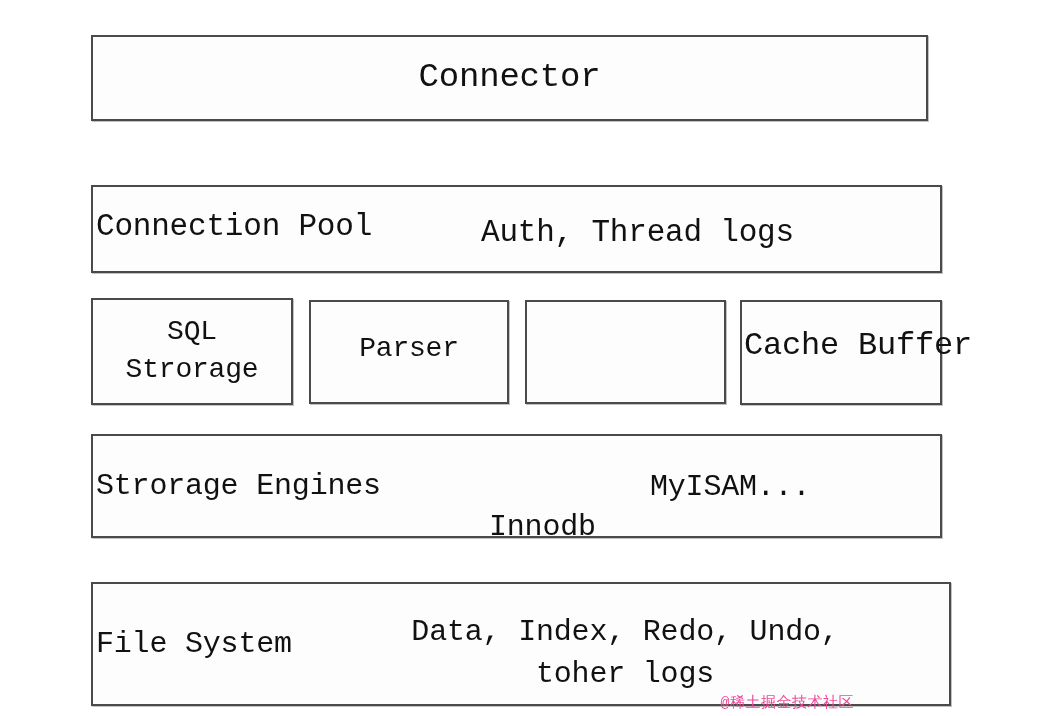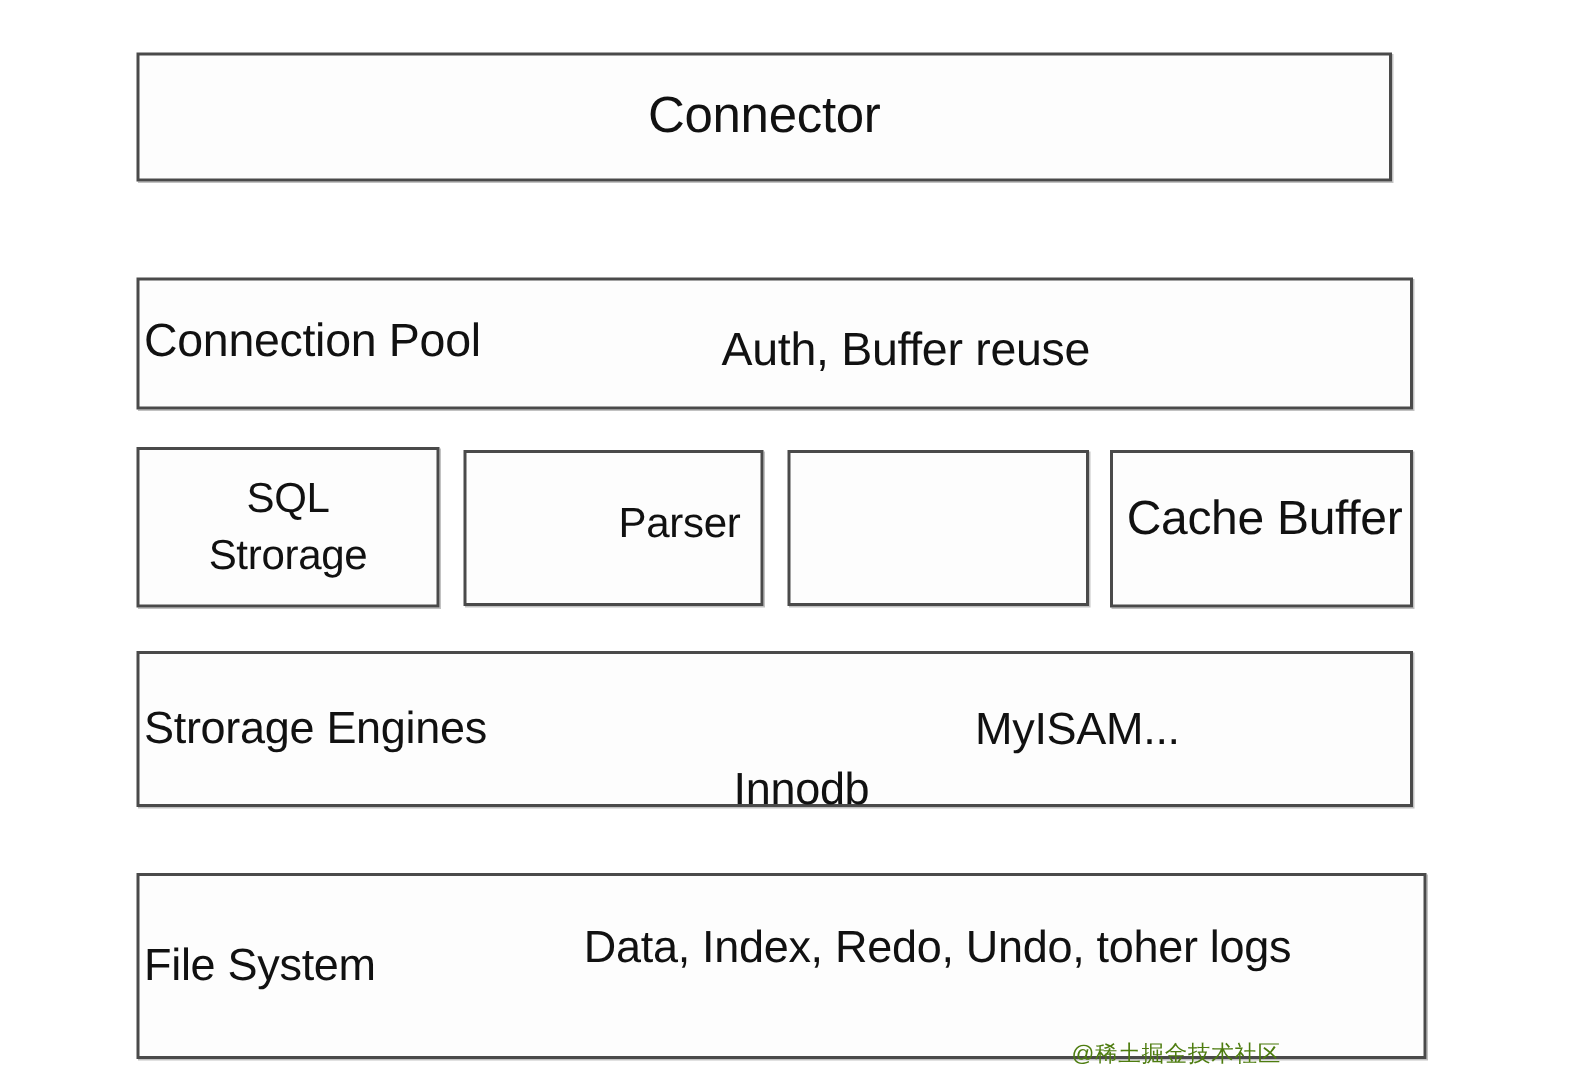--- a/index.html
+++ b/index.html
@@ -14,20 +14,21 @@
     font-family: "Liberation Sans", sans-serif;
     color: #111111;
     overflow: hidden;
     position: relative;
   }
 
   #diagram {
     position: relative;
     width: 862px;
     height: 716px;
+    font-family: Liberation Mono, monospace;
   }
 
   .box {
     position: absolute;
     box-sizing: border-box;
     background: #fdfdfd;
     border: 2px solid #4a4a4a;
     box-shadow: 1px 1px 0 rgba(120,120,120,0.45);
   }
 
@@ -93,21 +94,20 @@
     top: 300px;
     width: 200px;
     height: 104px;
   }
   #lbl-parser {
     left: 309px;
     top: 333px;
     width: 200px;
     text-align: center;
     font-size: 28px;
-    padding-left: 44px;
   }
 
   #box-optimizer {
     left: 525px;
     top: 300px;
     width: 201px;
     height: 104px;
   }
   #lbl-optimizer {
     left: 525px;
@@ -176,36 +176,36 @@
     line-height: 42px;
     white-space: normal;
   }
 
   
   #watermark {
     position: absolute;
     right: 8px;
     bottom: 4px;
     font-size: 15px;
-    color: #4d7c0f;
+    color: #ec4899;
     letter-spacing: 0.5px;
     white-space: pre;
   }
 </style>
 </head>
 <body>
 
 <div id="diagram">
 
   <div class="box" id="box-connector"></div>
   <div class="lbl" id="lbl-connector">Connector</div>
 
   <div class="box" id="box-connection-pool"></div>
   <div class="lbl" id="lbl-connection-pool">Connection Pool</div>
-  <div class="lbl" id="lbl-connection-pool-detail">Auth, Buffer reuse</div>
+  <div class="lbl" id="lbl-connection-pool-detail">Auth, Thread logs</div>
 
   <div class="box" id="box-sql-interface"></div>
   <div class="lbl" id="lbl-sql-interface">SQL
 Strorage</div>
 
   <div class="box" id="box-parser"></div>
   <div class="lbl" id="lbl-parser">Parser</div>
 
   <div class="box" id="box-optimizer"></div>
 

